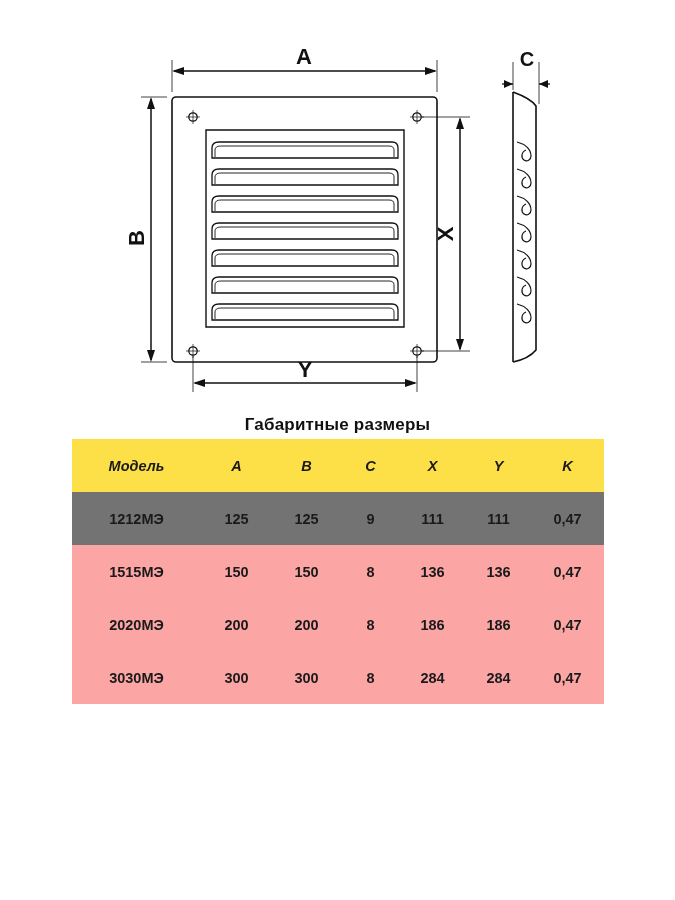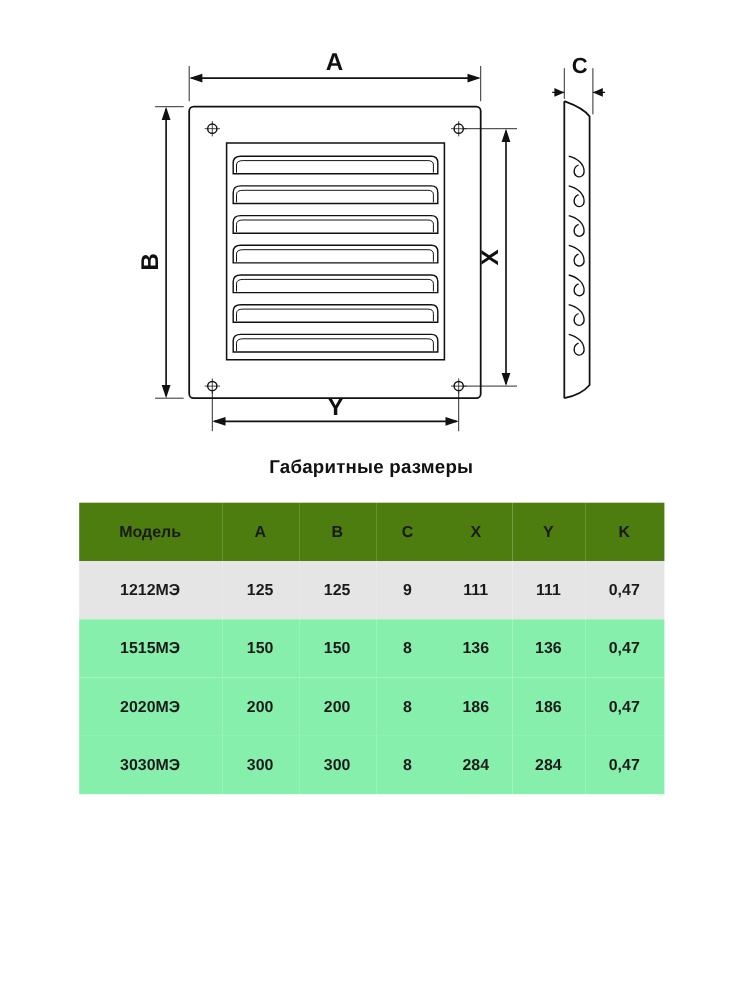--- a/index.html
+++ b/index.html
@@ -37,50 +37,51 @@
     left: 0;
     top: 415px;
     width: 675px;
   }
   .table-title {
     text-align: center;
     font-size: 17px;
     font-weight: bold;
     color: #111;
     letter-spacing: 0.2px;
-    margin-bottom: 22px;
+    margin-bottom: 4px;
   }
   table.dims {
     border-collapse: collapse;
     width: 487px;
     margin: 0 auto;
     table-layout: fixed;
   }
   table.dims th,
   table.dims td {
     text-align: center;
     font-size: 14.5px;
     font-weight: bold;
     color: #1a1a1a;
     height: 53px;
     padding: 0;
     border: none;
   }
   table.dims thead tr {
-    background: #4d7c0f;
+    background: #fde047;
+    font-style: italic;
   }
   table.dims thead th {
     font-size: 14.5px;
     color: #1a1a1a;
   }
   table.dims tbody tr.odd {
-    background: #e5e5e5;
+    background: #737373;
   }
   table.dims tbody tr.even {
-    background: #86efac;
+    background: #fca5a5;
   }
   col.c-model { width: 130px; }
   col.c-a { width: 70px; }
   col.c-b { width: 70px; }
   col.c-c { width: 58px; }
   col.c-x { width: 66px; }
   col.c-y { width: 66px; }
   col.c-k { width: 72px; }
 
   .table-note {

